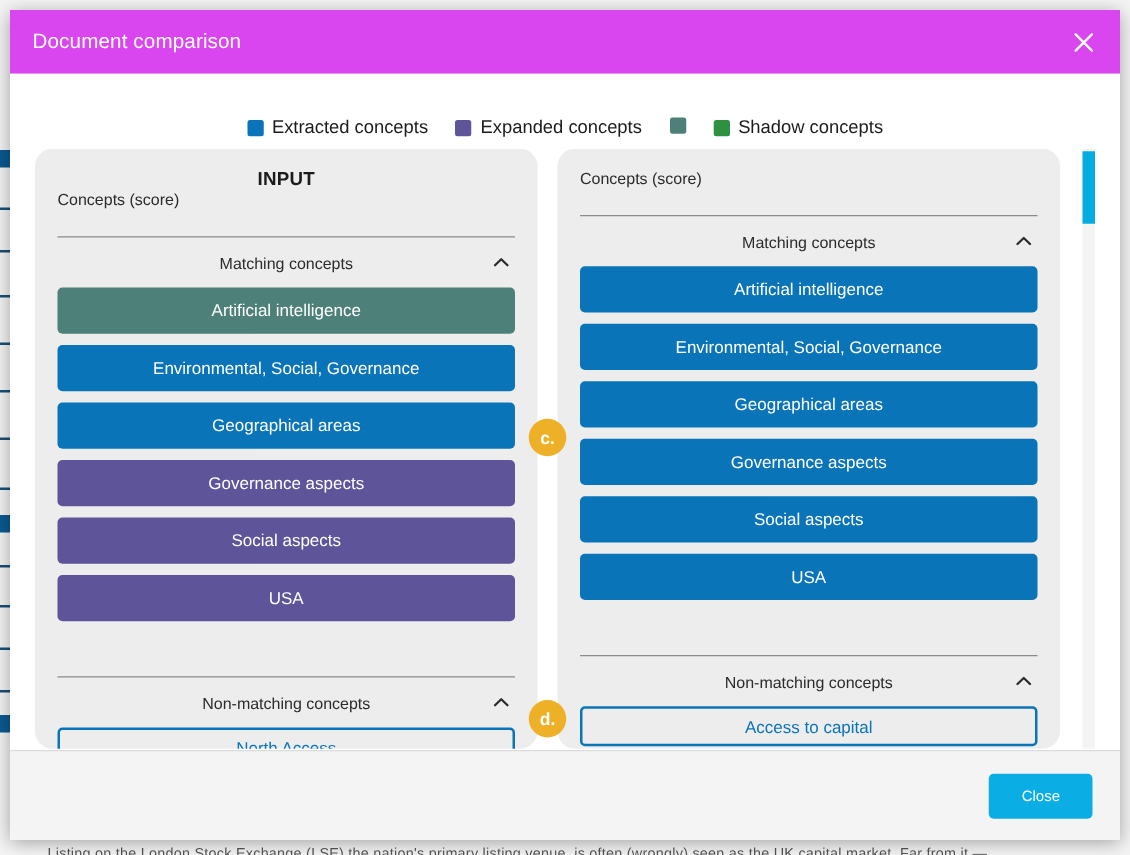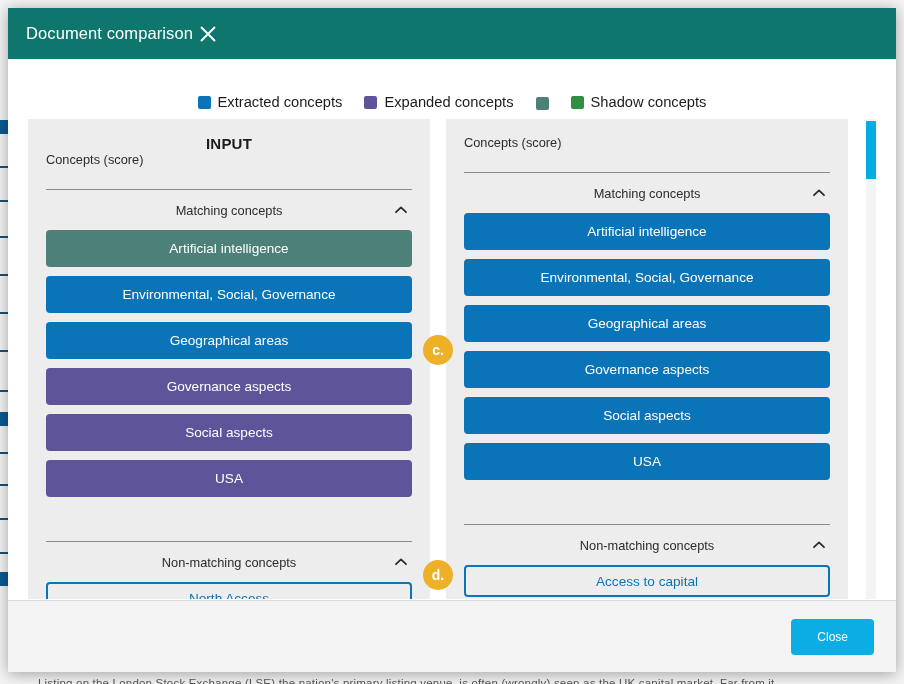--- a/index.html
+++ b/index.html
@@ -73,25 +73,25 @@
     height: 664px;
     background: #ffffff;
     box-shadow: 0 2px 14px rgba(0,0,0,0.35);
     display: flex;
     flex-direction: column;
     overflow: hidden;
   }
 
   .modal-header {
     height: 51px;
-    background: #0f766e;
+    background: #d946ef;
     flex: 0 0 51px;
     display: flex;
     align-items: center;
-    justify-content: flex-start;
+    justify-content: space-between;
     padding: 0 14px 0 18px;
     box-sizing: border-box;
   }
   .modal-title {
     color: #ffffff;
     font-size: 16.5px;
     letter-spacing: 0.1px;
   }
   .close-x {
     width: 30px;
@@ -106,21 +106,21 @@
   .modal-body {
     flex: 1 1 auto;
     background: #ffffff;
     position: relative;
     overflow: hidden;
   }
 
   
   .legend {
     display: flex;
-    align-items: flex-end;
+    align-items: flex-start;
     justify-content: center;
     gap: 22px;
     padding-top: 35px;
     padding-bottom: 9px;
   }
   .legend-item {
     display: flex;
     align-items: center;
     gap: 7px;
     font-size: 14.7px;
@@ -147,20 +147,21 @@
     height: 100%;
     gap: 16px;
     padding-right: 28px;
   }
   .panel {
     flex: 1 1 0;
     background: #ededed;
     padding: 16px 18px 0 18px;
     box-sizing: border-box;
     min-width: 0;
+    border-radius: 14px;
   }
   .panel-title {
     font-size: 15px;
     font-weight: bold;
     color: #1c1c1c;
     letter-spacing: 0.2px;
     white-space: nowrap;
     overflow: hidden;
     text-overflow: ellipsis;
   }

